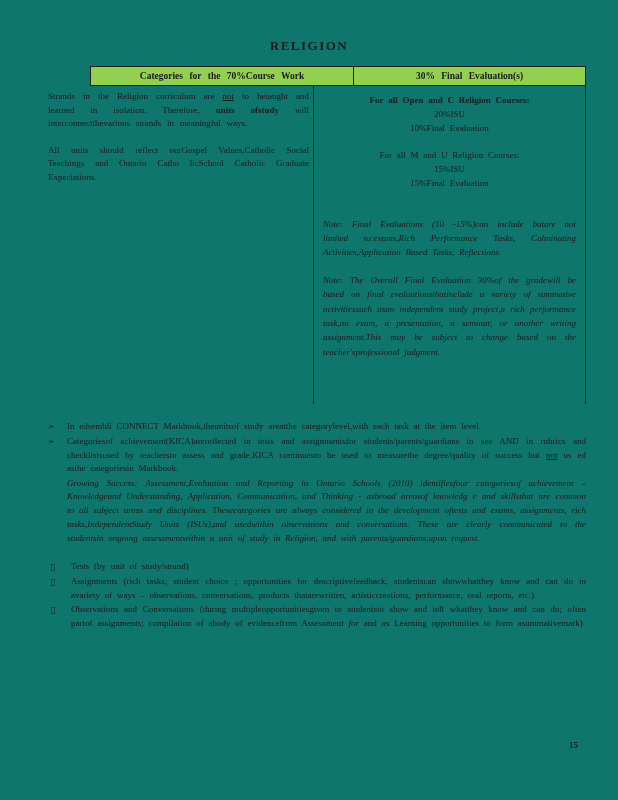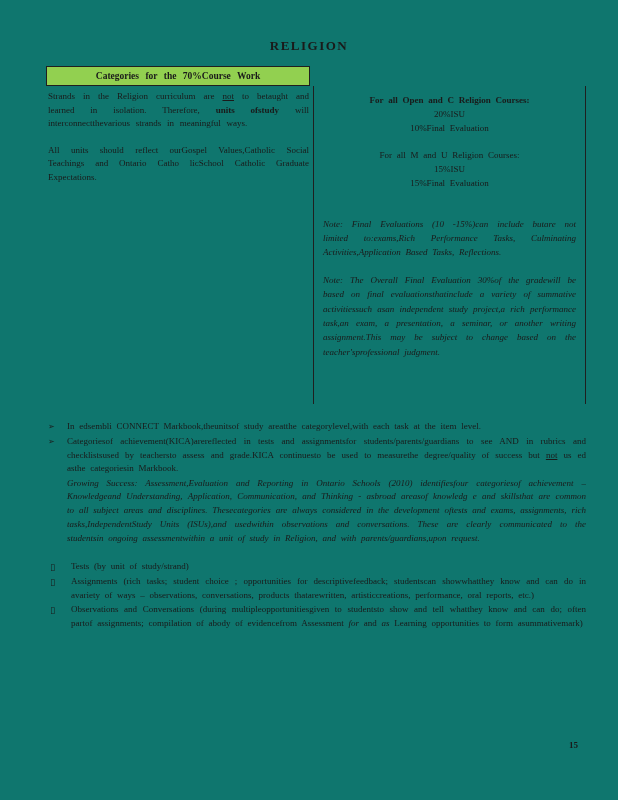--- a/index.html
+++ b/index.html
@@ -111,21 +111,22 @@
 </style>
 </head>
 <body>
 
 <div class="page">
 
   <div class="title">RELIGION</div>
 
   <div class="doc-table">
     <div class="trow">
-      <div class="hcell left" style="background-color: rgb(146, 208, 80);">Categories for the 70%Course Work</div>
+      <div class="hcell left" style="background-color: rgb(146, 208, 80); margin-left: 44px;">Categories for the 70%Course Work</div>
+      <div class="hcell right" style="background-color: rgb(146, 208, 80);">30% Final Evaluation(s)</div>
     </div>
     <div class="trow">
       <div class="bcell-left">
         <p><span>Strands in the Religion curriculum are </span><span class="u">not</span><span> to betaught and learned in isolation. Therefore, </span><span class="b">units ofstudy</span><span> will interconnectthevarious strands in meaningful ways.</span></p>
         <p>All units should reflect ourGospel Values,Catholic Social Teachings and Ontario Catho licSchool Catholic Graduate Expectations.</p>
       </div>
       <div class="bcell-right">
         <div class="rc-line rc-bold">For all Open and C Religion Courses:</div>
         <div class="rc-line">20%ISU</div>
         <div class="rc-line">10%Final Evaluation</div>

